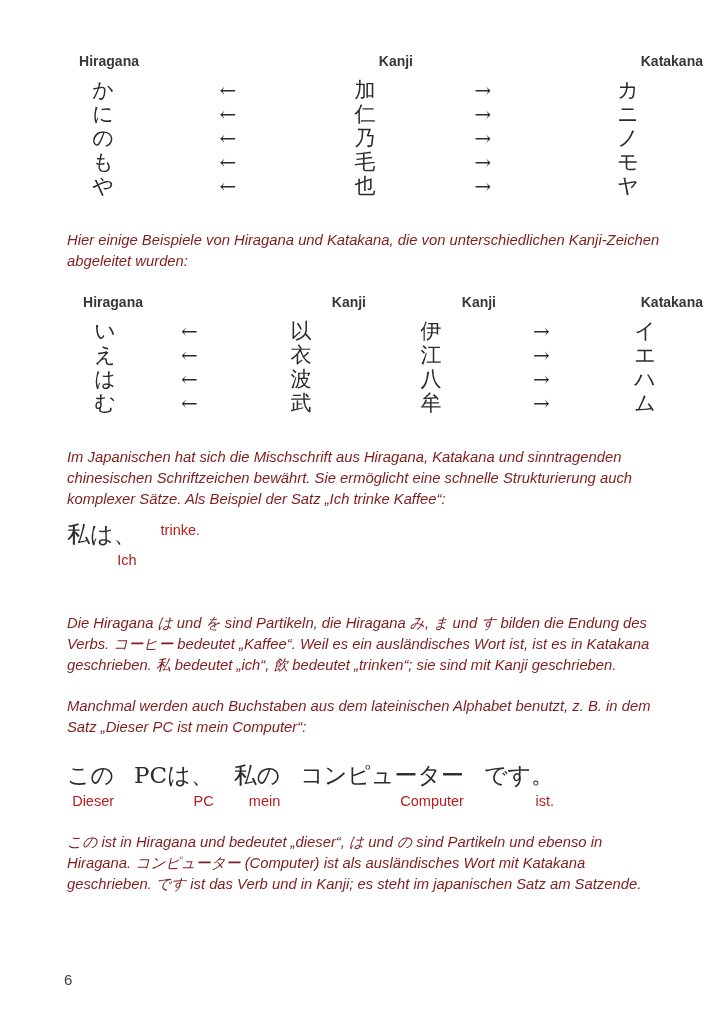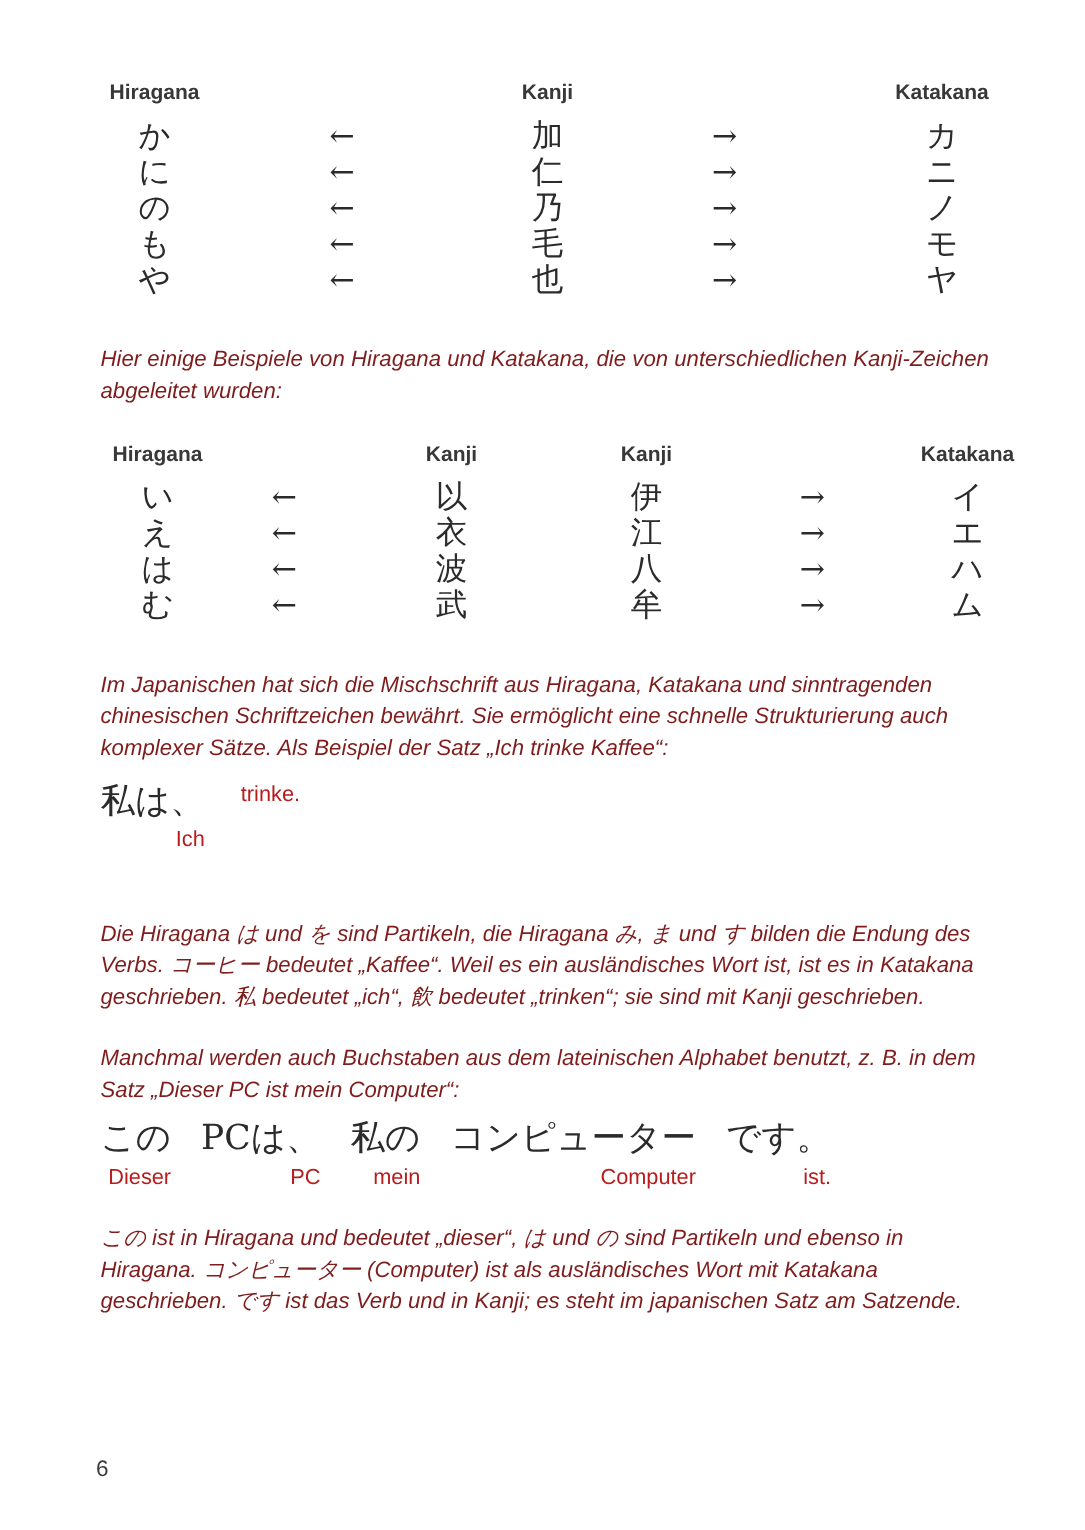--- a/index.html
+++ b/index.html
@@ -21,21 +21,21 @@
     height: 24px;
   }
   .t1 .jrow { grid-template-columns: 72px 178px 96px 140px 150px; }
   .t2 .jrow { grid-template-columns: 76px 93px 130px 130px 91px 116px; }
   .jrow.head { height: 26px; margin-bottom: 2px; }
   .cell { text-align: center; }
   .hdr {
     font-weight: bold;
     font-size: 14px;
     color: #383838;
-    text-align: center;
+    text-align: right;
   }
   .jp {
     font-family: "DejaVu Serif", "Liberation Serif", serif;
     font-size: 21px;
     color: #2b2b2b;
   }
   .arrow {
     font-family: "DejaVu Serif", "Liberation Serif", serif;
     font-size: 20px;
     color: #2b2b2b;
@@ -45,21 +45,21 @@
   .para {
     font-size: 14.8px;
     line-height: 21px;
     color: #7f1d1d;
     max-width: 598px;
     font-style: italic;
   }
   .para.p1 { margin-bottom: 17px; }
   .para.p2 { margin-bottom: 9px; }
   .para.p3 { margin-bottom: 20px; margin-top: 44px; }
-  .para.p4 { margin-bottom: 6px; }
+  .para.p4 { margin-bottom: 22px; }
 
   
   .example {
     display: flex;
     align-items: flex-start;
     margin-bottom: 22px;
   }
   .example.ex1 { gap: 24px; }
   .example.ex2 { gap: 20px; }
   .seg { display: flex; flex-direction: column; align-items: flex-end; }

